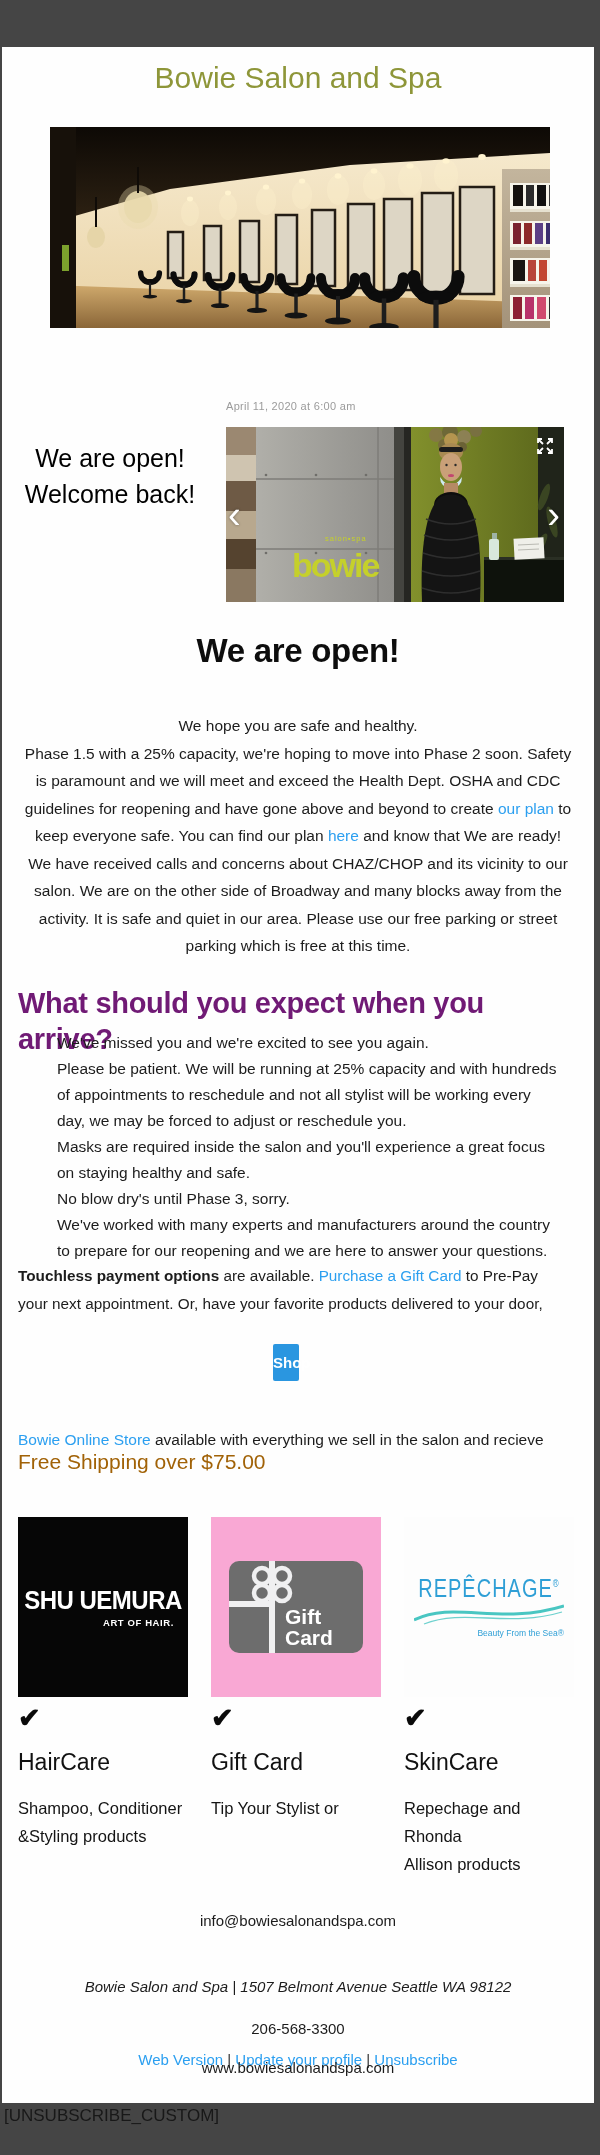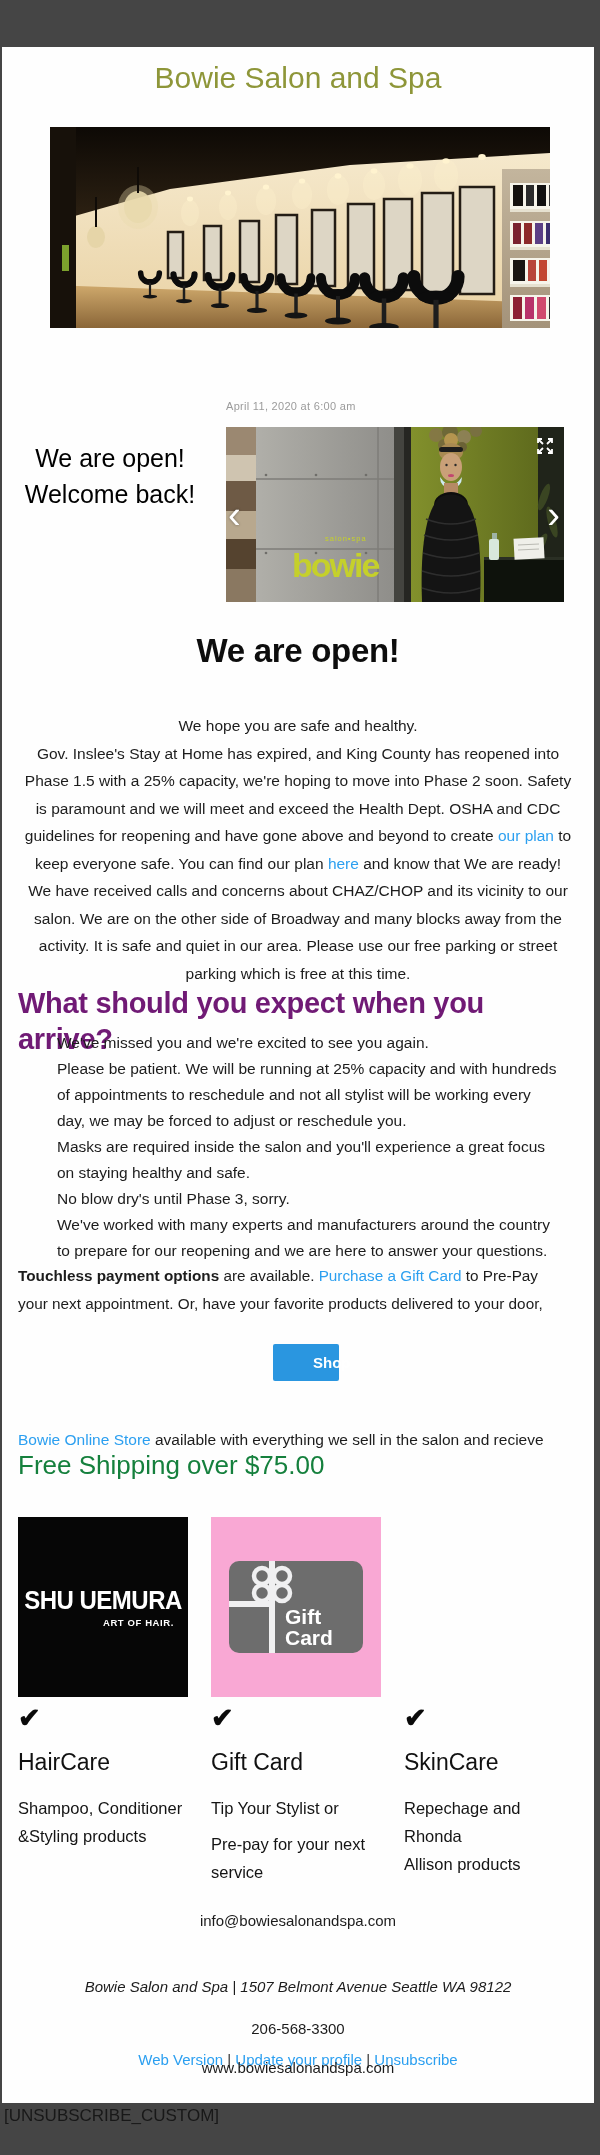--- a/index.html
+++ b/index.html
@@ -11,23 +11,23 @@
   .title{top:11px;font-size:30px;line-height:40px;color:var(--accent,#8e9639);font-weight:400;text-align:center;margin:0;}
   .photo{top:80px;left:48px;width:500px;height:201px;position:absolute;}
   .caption{top:353px;left:224px;position:absolute;font-size:11px;color:#9b9b9b;letter-spacing:.3px;}
   .welcome{top:393px;left:8px;width:200px;position:absolute;text-align:center;font-size:25px;line-height:36px;color:#000;}
   .carousel{top:380px;left:224px;width:338px;height:175px;position:absolute;overflow:hidden;}
   .h1{top:583px;font-size:33px;line-height:42px;font-weight:800;color:#0d0d0d;margin:0;letter-spacing:-.3px;}
   .intro{top:665px;left:16px;right:16px;position:absolute;text-align:center;font-size:15.5px;line-height:27.5px;color:#1c1c1c;}
   .h2{top:938px;left:16px;right:10px;position:absolute;font-size:29px;line-height:36px;font-weight:700;color:#701a75;margin:0;letter-spacing:-.3px;}
   .list{top:983px;left:55px;right:14px;position:absolute;font-size:15.5px;line-height:26px;color:#1c1c1c;}
   .touchless{top:1215px;left:16px;right:12px;position:absolute;font-size:15.3px;line-height:27.5px;color:#1c1c1c;}
-  .shop-btn{top:1297px;left:50%;margin-left:-25px;width:26px;height:37px;position:absolute;background:var(--button,#2a96e0);color:#fff;font-size:15px;font-weight:700;line-height:37px;text-align:right;text-decoration:none;border-radius:2px;cursor:pointer;padding-left:40px;}
+  .shop-btn{top:1297px;left:50%;margin-left:-25px;width:26px;height:37px;position:absolute;background:var(--button,#2a96e0);color:#fff;font-size:15px;font-weight:700;line-height:37px;text-align:right;text-decoration:none;border-radius:2px;cursor:pointer;}
   .store{top:1381px;left:16px;right:12px;position:absolute;font-size:15.5px;line-height:24px;color:#1c1c1c;}
-  .shipping{top:1403px;left:16px;position:absolute;font-size:26px;color:#15803d;}
+  .shipping{top:1403px;left:16px;position:absolute;font-size:21px;color:#a16207;}
   .tiles{top:1470px;left:16px;position:absolute;display:flex;gap:23px;}
   .tile{width:170px;height:180px;position:relative;overflow:hidden;}
   .tile-shu{background:#060606;color:#fff;display:flex;flex-direction:column;justify-content:center;align-items:center;}
   .shu-big{font-size:24px;font-weight:700;letter-spacing:-.5px;transform:scaleY(1.08);white-space:nowrap;}
   .shu-sub{font-size:9.5px;font-weight:700;letter-spacing:.6px;align-self:flex-end;margin:3px 14px 0 0;}
   .tile-gift{background:#f9a8d4;display:flex;align-items:center;justify-content:center;}
   .tile-rep{background:#fdfdfd;display:flex;flex-direction:column;align-items:center;justify-content:center;}
   .rep-brand{color:#2f9fd6;font-size:20px;letter-spacing:1px;transform:scaleY(1.3);white-space:nowrap;}
   .rep-brand sup{font-size:8px;}
   .rep-tag{color:#2f9fd6;font-size:8.5px;align-self:flex-end;margin:2px 10px 0 0;}
@@ -322,21 +322,20 @@
             <path d="M13,13 L18,18 M18,14 L18,18 L14,18"></path>
           </g>
         </svg>
       </span>
     </div>
 
     <h2 class="abs h1 c">We are open!</h2>
 
     <div class="intro">
         <div class="rl"><span>We hope you are safe and healthy.</span></div>
-        <div class="rl"><span>Gov. Inslee's Stay at Home has expired, and King County has reopened into</span></div>
         <div class="rl"><span>Phase 1.5 with a 25% capacity, we're hoping to move into Phase 2 soon. Safety</span></div>
         <div class="rl"><span>is paramount and we will meet and exceed the Health Dept. OSHA and CDC</span></div>
         <div class="rl"><span>guidelines for reopening and have gone above and beyond to create </span><span class="link">our plan</span><span> to</span></div>
         <div class="rl"><span>keep everyone safe. You can find our plan </span><span class="link">here</span><span> and know that We are ready!</span></div>
         <div class="rl"><span>We have received calls and concerns about CHAZ/CHOP and its vicinity to our</span></div>
         <div class="rl"><span>salon. We are on the other side of Broadway and many blocks away from the</span></div>
         <div class="rl"><span>activity. It is safe and quiet in our area. Please use our free parking or street</span></div>
         <div class="rl"><span>parking which is free at this time.</span></div>
       </div>
 
@@ -379,20 +378,28 @@
           <rect x="0" y="40" width="40" height="6" fill="#f0f0f1"></rect>
           <g stroke="#f0f0f1" stroke-width="4.5" fill="none">
             <circle cx="33" cy="15" r="8"></circle>
               <circle cx="53" cy="15" r="8"></circle>
             <circle cx="33" cy="32" r="8"></circle>
               <circle cx="53" cy="32" r="8"></circle>
           </g>
           <text x="56" y="63" font-size="21" font-weight="bold" fill="#fff">Gift</text>
           <text x="56" y="84" font-size="21" font-weight="bold" fill="#fff">Card</text>
         </svg>
+      </div>
+      <div class="tile tile-rep">
+        <div class="rep-brand"><span>REPÊCHAGE</span><sup>®</sup></div>
+        <svg width="150" height="26" viewBox="0 0 150 26">
+          <path d="M0,20 C40,0 85,26 150,6" stroke="#49c6c2" stroke-width="3" fill="none"></path>
+          <path d="M10,24 C50,8 95,28 148,12" stroke="#49c6c2" stroke-width="1.3" fill="none" opacity=".8"></path>
+        </svg>
+        <div class="rep-tag">Beauty From the Sea®</div>
       </div>
     </div>
 
     <div class="cols checks">
       <div class="col">✔</div>
       <div class="col">✔</div>
       <div class="col">✔</div>
     </div>
 
     <div class="cols heads">
@@ -405,24 +412,20 @@
       <div class="col">
           <div class="colpara">
             <div class="rl">Shampoo, Conditioner</div>
             <div class="rl"> &amp;Styling products</div>
           </div>
         </div>
       <div class="col">
           <div class="colpara">
             <div class="rl">Tip Your Stylist or</div>
           </div>
-          <div class="colpara">
-            <div class="rl">Pre-pay for your next</div>
-            <div class="rl">service</div>
-          </div>
         </div>
       <div class="col">
           <div class="colpara">
             <div class="rl">Repechage and Rhonda</div>
             <div class="rl">Allison products</div>
           </div>
         </div>
     </div>
 
     <div class="abs c f-info">info@bowiesalonandspa.com</div>

